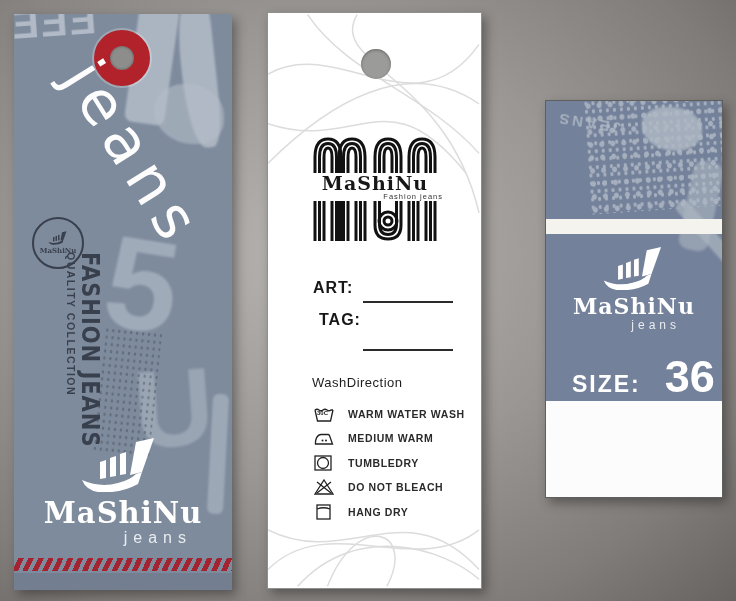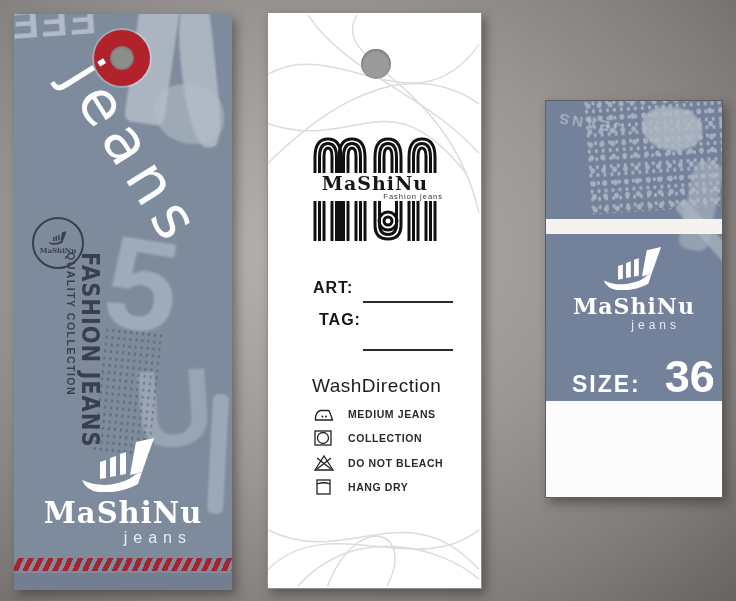--- a/index.html
+++ b/index.html
@@ -52,21 +52,21 @@
   .mt-logo-band{position:absolute;left:-6px;top:44px;width:164px;height:28px;background:#fff;
     display:flex;flex-direction:column;align-items:center;justify-content:center;}
   .mt-logo-brand{font-family:"DejaVu Serif",serif;font-weight:bold;font-size:19px;color:#171717;letter-spacing:1px;line-height:18px;}
   .mt-logo-sub{font-size:7.5px;color:#333;letter-spacing:1px;align-self:flex-end;margin-right:14px;}
   .mt-field{position:absolute;left:45px;color:#171717;font-weight:bold;font-size:16px;letter-spacing:1px;}
   .mt-field.art{top:266px;}
   .mt-field.tagf{top:298px;margin-left:6px;}
   .mt-line{position:absolute;left:95px;width:90px;border-bottom:2px solid #2a2a2a;}
   .mt-line.art{top:288px;}
   .mt-line.tagf{top:336px;}
-  .mt-washtitle{position:absolute;left:44px;top:362px;color:#1d1d1d;font-size:19px;letter-spacing:.5px;}
+  .mt-washtitle{position:absolute;left:44px;top:362px;color:#1d1d1d;font-size:13px;letter-spacing:.5px;}
   .mt-care{position:absolute;left:45px;top:392px;display:flex;flex-direction:column;gap:7.5px;}
   .mt-care-row{display:flex;align-items:center;gap:13px;height:17px;}
   .mt-care-icon{position:relative;width:22px;height:18px;flex:none;}
   .mt-care-icon svg{display:block;}
   .mt-care-label{font-size:10.5px;font-weight:bold;color:#2a2a2a;letter-spacing:.6px;white-space:nowrap;}
   .wash-temp{position:absolute;left:4px;top:5px;font-size:6px;font-weight:bold;color:#222;letter-spacing:0;}
   
   .tag-right{left:545px;top:100px;width:178px;height:398px;background:#74819a;overflow:hidden;border:1px solid #5f5f5d;box-sizing:border-box;}
   .rt-texture{position:absolute;left:40px;top:-6px;width:140px;height:115px;opacity:.75;
     background-image:radial-gradient(#b6bfca 1.4px, transparent 2px), radial-gradient(#b6bfca 2px, transparent 2.8px);
@@ -182,37 +182,49 @@
   <div class="mt-line art"></div>
   <div class="mt-field tagf">TAG:</div>
   <div class="mt-line tagf"></div>
 
   <div class="mt-washtitle">WashDirection</div>
 
   <div class="mt-care">
     <div class="mt-care-row">
       <span class="mt-care-icon">
         <svg width="22" height="18" viewBox="0 0 22 18">
+            <g fill="none" stroke="#222" stroke-width="1.3">
+          <path d="M2 5 L4.5 16 L17.5 16 L20 5"></path>
+          <path d="M2 5 Q4 3.5 6 5 Q8 6.5 10 5 Q12 3.5 14 5 Q16 6.5 18 5 L20 5"></path>
+        </g>
+          </svg>
+        <span class="wash-temp">30C</span>
+      </span>
+      <span class="mt-care-label">WARM WATER WASH</span>
+    </div>
+    <div class="mt-care-row">
+      <span class="mt-care-icon">
+        <svg width="22" height="18" viewBox="0 0 22 18">
           <path fill="none" stroke="#222" stroke-width="1.3" d="M2.5 15 L19.5 15 L16.5 6.5 Q16 5.5 15 5.5 L8 5.5 Q4 6 2.8 11 Q2.3 13 2.5 15 Z"></path>
           <circle cx="9.5" cy="11.5" r="1" fill="#222"></circle>
             <circle cx="13" cy="11.5" r="1" fill="#222"></circle>
         </svg>
       </span>
-      <span class="mt-care-label">MEDIUM JEANS</span>
+      <span class="mt-care-label">MEDIUM WARM</span>
     </div>
     <div class="mt-care-row">
       <span class="mt-care-icon">
         <svg width="22" height="18" viewBox="0 0 22 18">
             <g fill="none" stroke="#222" stroke-width="1.3">
           <rect x="2" y="2" width="16" height="14"></rect>
               <circle cx="10" cy="9" r="5.5"></circle>
         </g>
           </svg>
       </span>
-      <span class="mt-care-label">COLLECTION</span>
+      <span class="mt-care-label">TUMBLEDRY</span>
     </div>
     <div class="mt-care-row">
       <span class="mt-care-icon">
         <svg width="22" height="18" viewBox="0 0 22 18">
             <g fill="none" stroke="#222" stroke-width="1.3">
           <path d="M11 2 L20 16 L2 16 Z"></path>
               <path d="M4 4 L18 15 M18 4 L4 15"></path>
         </g>
           </svg>
       </span>

